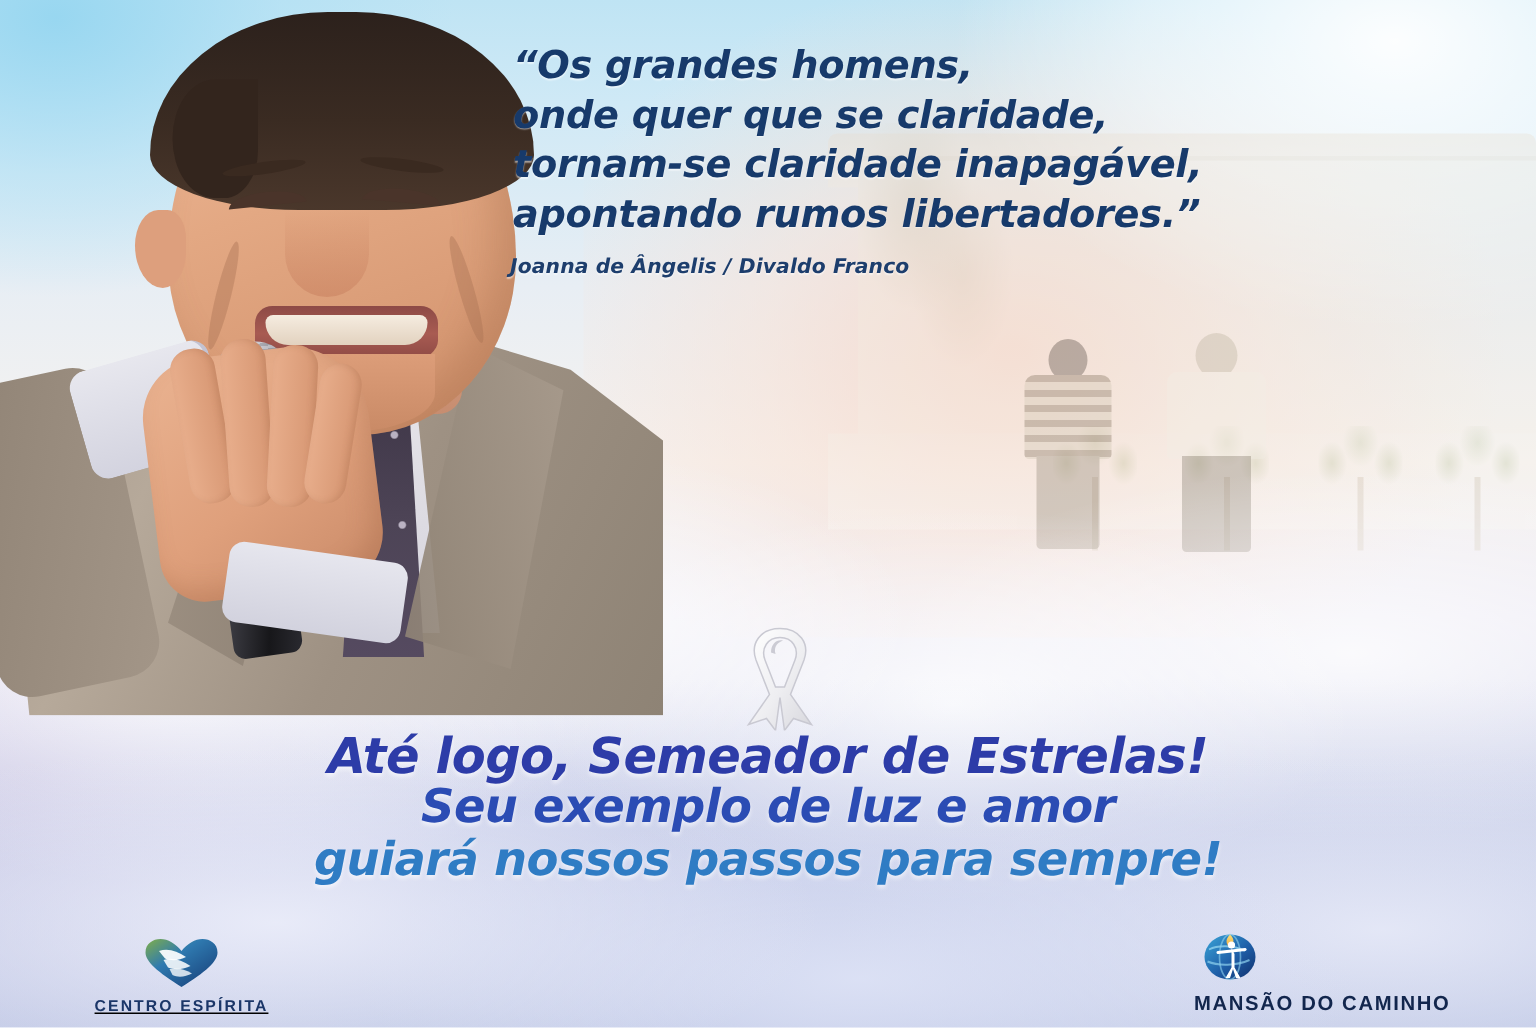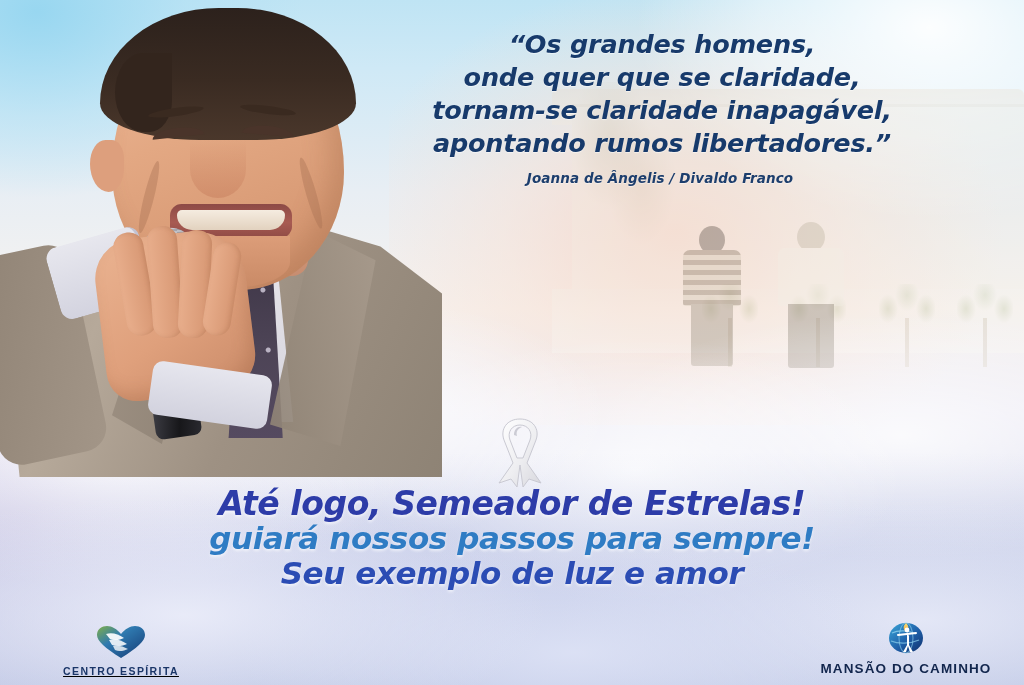--- a/index.html
+++ b/index.html
@@ -255,31 +255,31 @@
     position:absolute; left:146px; top:228px; width:56px; height:48px;
     background:
       repeating-linear-gradient(to bottom, rgba(255,255,255,.16) 0 2px, rgba(0,0,0,.10) 2px 4px),
       linear-gradient(100deg,#8d8d96,#cfcfd6 45%,#7e7e88);
     border-radius:26px 26px 10px 10px; transform:rotate(-8deg);
   }
 
   
   .quote{
     position:absolute; right:42px; top:28px; width:640px;
-    text-align:center;
+    text-align:left;
     font-family:"DejaVu Sans", sans-serif;
     font-style:italic; font-weight:bold;
     font-size:25.5px; line-height:33px;
     color:#173a6b; letter-spacing:-.2px;
     text-shadow:0 1px 1px rgba(255,255,255,.55);
   }
   .quote .ql{ display:block; white-space:nowrap; }
   .attrib{
     position:absolute; right:44px; top:170px; width:640px;
-    text-align:center;
+    text-align:left;
     font-family:"DejaVu Sans", sans-serif;
     font-style:italic; font-weight:bold; font-size:13.5px;
     color:#1d3e6d; letter-spacing:.1px;
     text-shadow:0 1px 1px rgba(255,255,255,.5);
   }
 
   
   .ribbon{ position:absolute; left:487px; top:413px; width:66px; height:74px; }
 
   .headline{
@@ -288,21 +288,21 @@
     font-style:italic; font-weight:bold;
     line-height:35px; letter-spacing:-.4px;
   }
   .hl{ display:block; white-space:nowrap; }
   .hl1{ font-size:33px; color:#2d3ca8; text-shadow:0 2px 3px rgba(255,255,255,.6); }
   .hl2{ font-size:31px; color:#2b4cb4; text-shadow:0 2px 3px rgba(255,255,255,.6); }
   .hl3{ font-size:31px; color:#2f7cc4; text-shadow:0 2px 3px rgba(255,255,255,.6); }
 
   
   .logo-left{ position:absolute; left:6px; bottom:8px; width:230px; text-align:center;text-decoration:underline; }
-  .logo-right{ position:absolute; right:8px; bottom:8px; width:220px; text-align:center; }
+  .logo-right{ position:absolute; right:8px; bottom:8px; width:220px; }
   .logo-mark{ display:block; margin:0 auto 2px; }
   .logo-l1{
     font-family:"Liberation Sans", sans-serif; font-weight:bold;
     font-size:10.5px; letter-spacing:1.4px; color:#1b3668; line-height:12px;
   }
   .logo-l2{
     font-family:"Liberation Sans", sans-serif; font-weight:bold;
     font-size:13px; letter-spacing:1.1px; color:#12264d; line-height:15px;
   }
   .logo-r1{
@@ -411,22 +411,22 @@
         </linearGradient>
       </defs>
       <path d="M33 6 C20 6 13 16 17 27 L26 50 L12 70 L24 66 L30 74 L33 52 L36 74 L42 66 L54 70 L40 50 L49 27 C53 16 46 6 33 6 Z
                M33 12 C41 12 46 19 43 27 L36 45 L30 45 L23 27 C20 19 25 12 33 12 Z" fill="url(#rb)" stroke="#c9c9d2" stroke-width="1"></path>
       <path d="M27 22 C27 16 31 13 35 14 C30 16 29 19 30 23 Z" fill="#b9b9c3" opacity=".7"></path>
     </svg>
   </div>
 
   <div class="headline">
     <span class="hl hl1">Até logo, Semeador de Estrelas!</span>
+    <span class="hl hl2">Seu exemplo de luz e amor</span>
     <span class="hl hl3">guiará nossos passos para sempre!</span>
-    <span class="hl hl2">Seu exemplo de luz e amor</span>
   </div>
 
   <div class="logo-left">
     <span class="logo-mark">
       <svg width="52" height="34" viewBox="0 0 52 34">
         <defs>
           <linearGradient id="hg" x1="0" y1="0" x2="1" y2="1">
             <stop offset="0%" stop-color="#7fae4a"></stop>
             <stop offset="38%" stop-color="#2f7ab0"></stop>
             <stop offset="100%" stop-color="#153a74"></stop>

